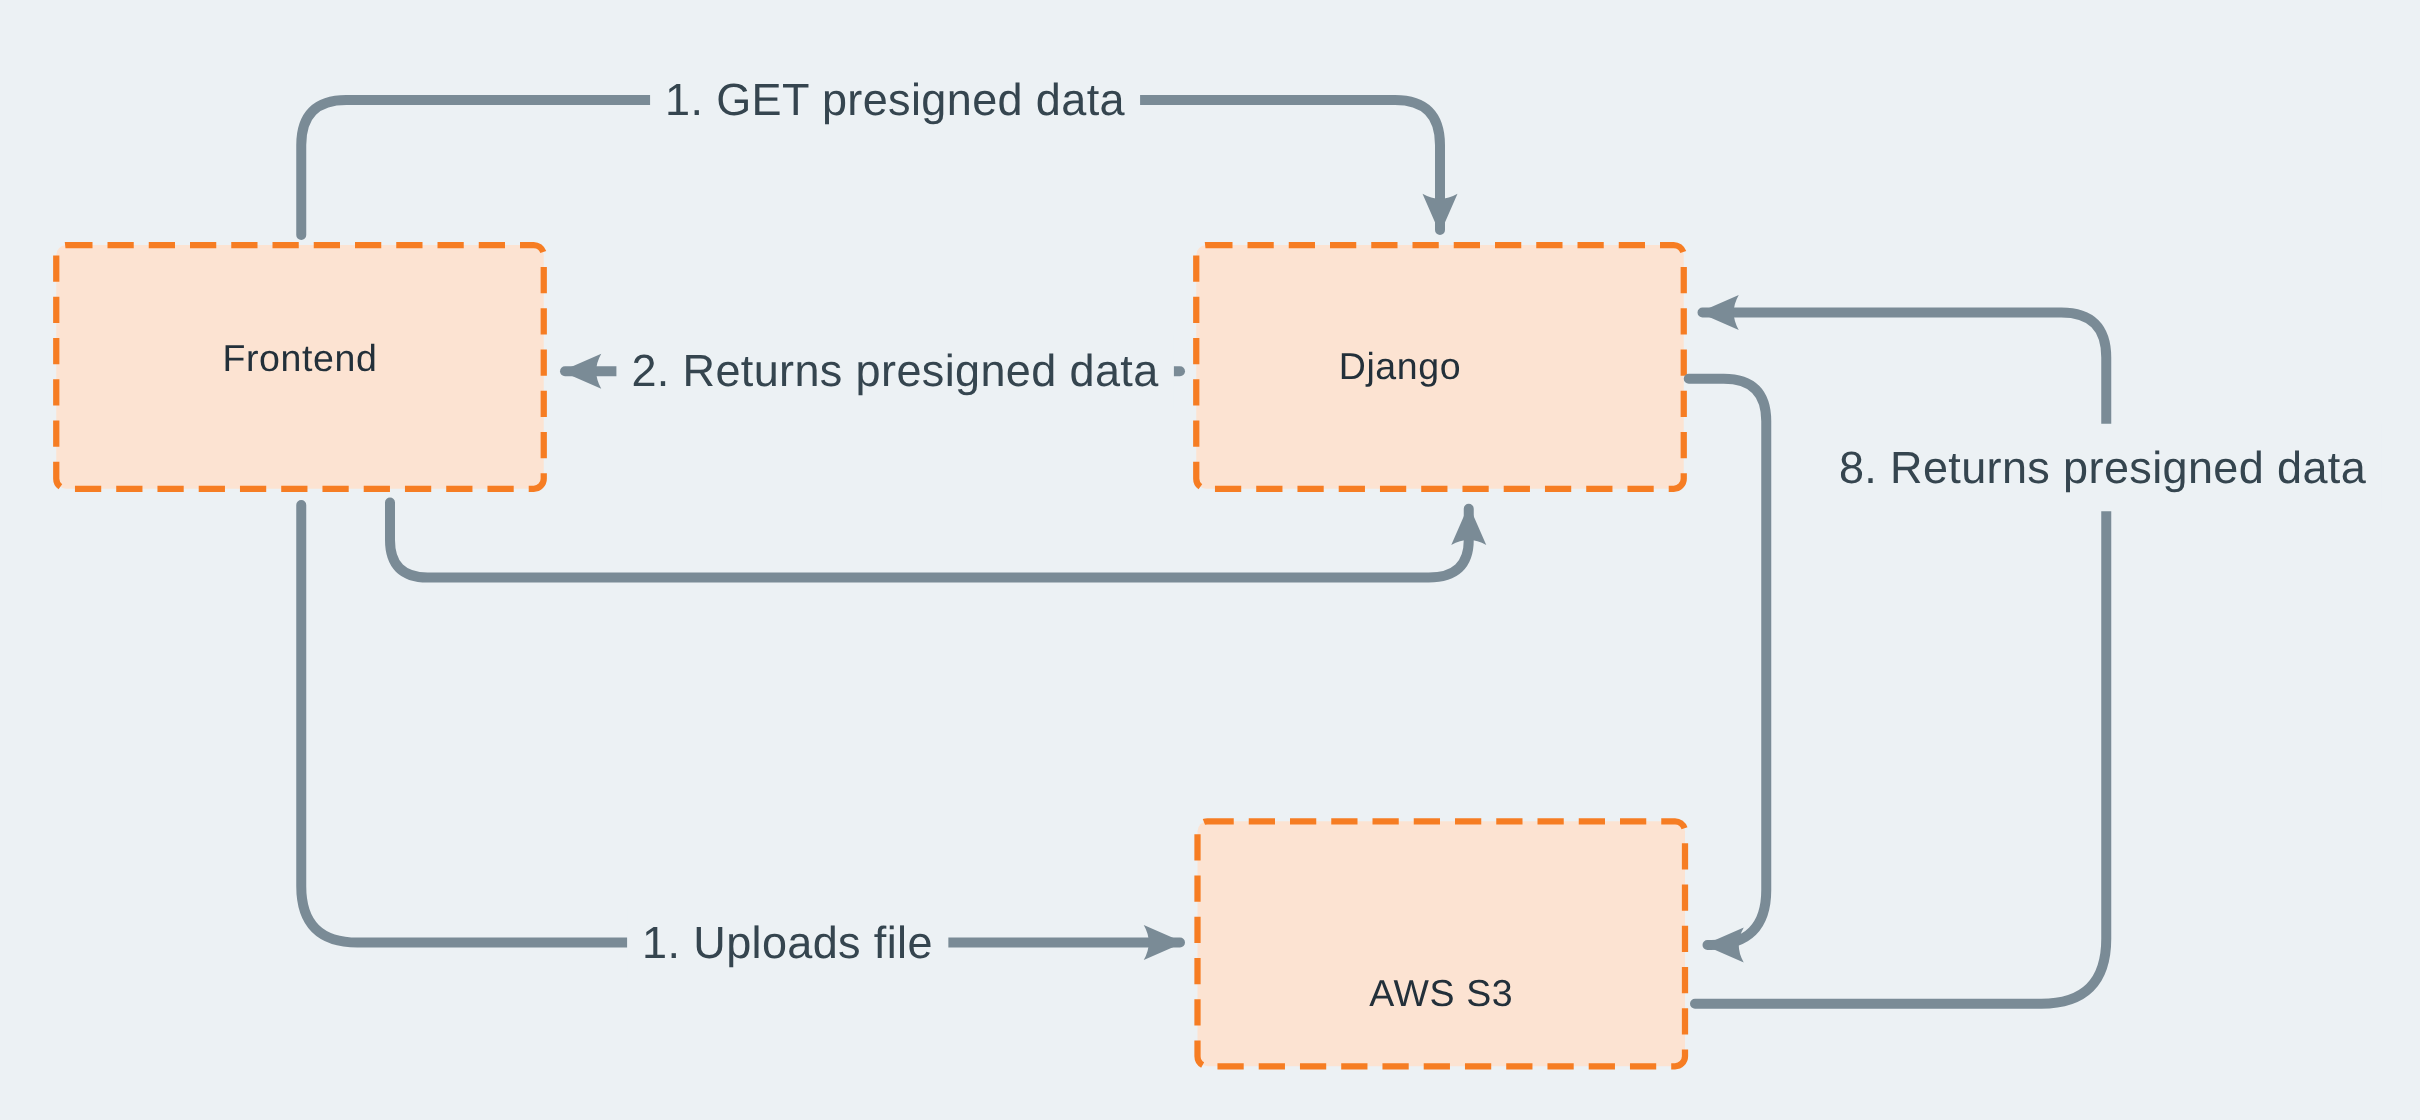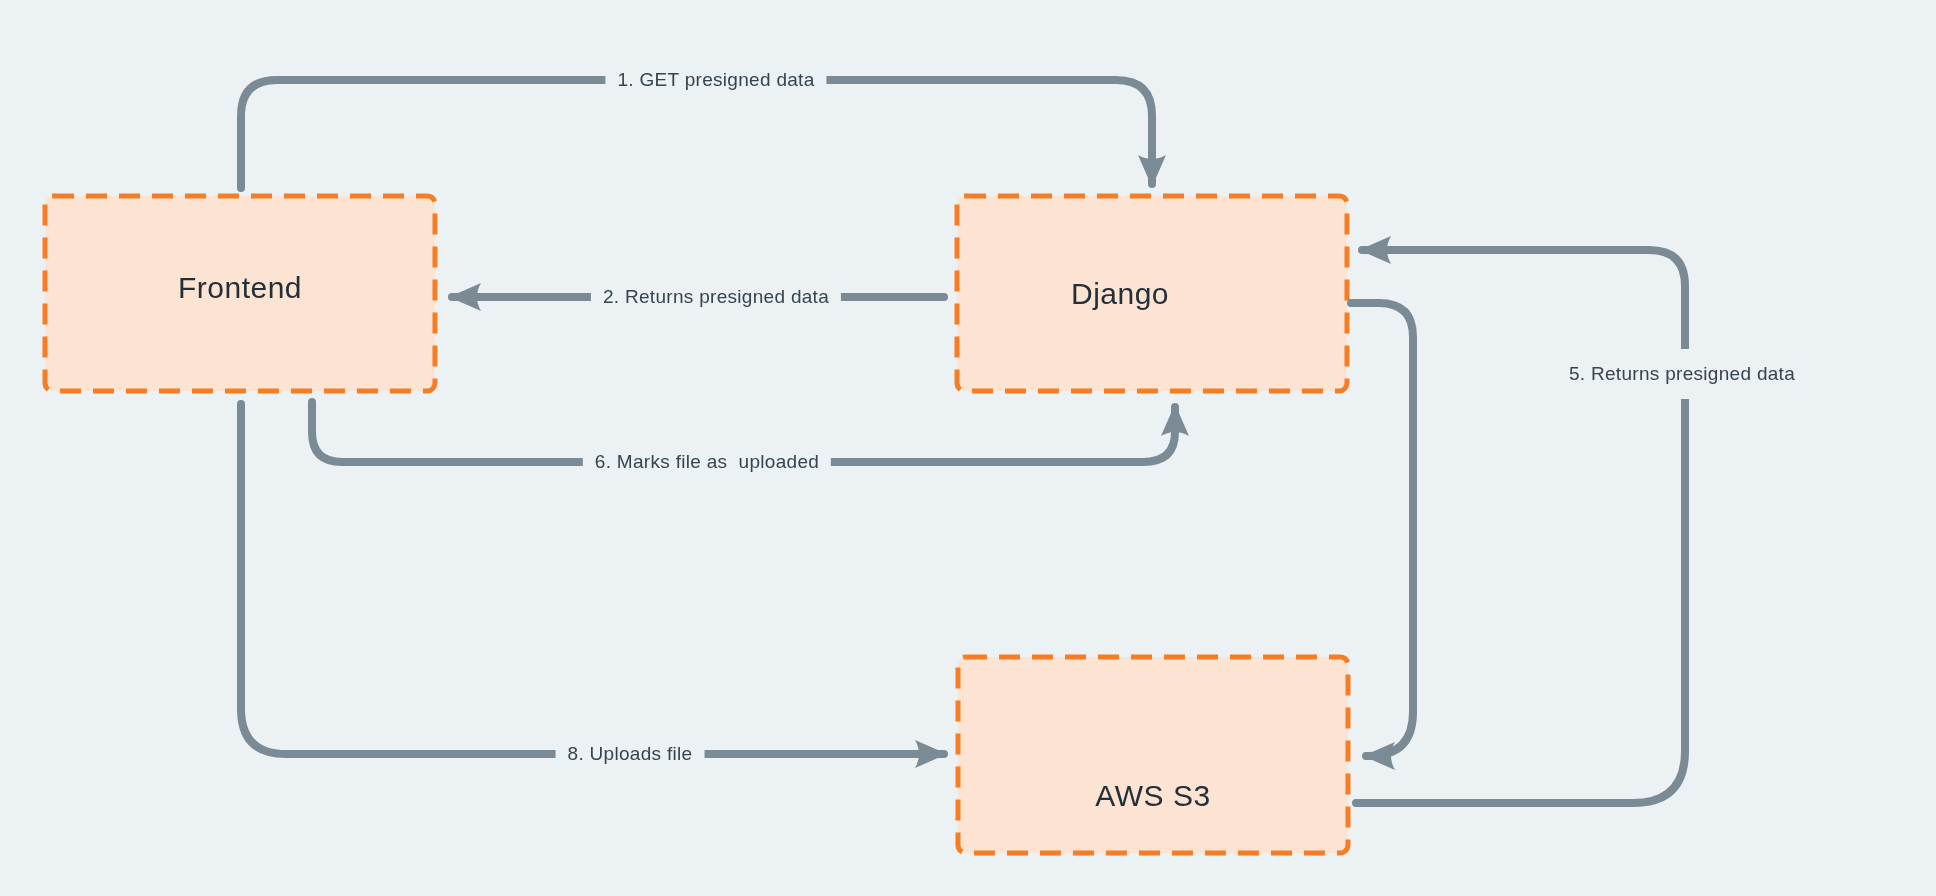--- a/index.html
+++ b/index.html
@@ -42,21 +42,21 @@
     position: absolute;
     transform: translate(-50%, -50%);
     font-size: 30px;
     color: var(--node-text);
     letter-spacing: 0.5px;
     white-space: pre;
   }
   .edge-label {
     position: absolute;
     transform: translate(-50%, -50%);
-    font-size: 19px;
+    font-size: 36px;
     color: var(--edge-text);
     background: var(--bg);
     padding: 8px 12px;
     white-space: pre;
     letter-spacing: 0.3px;
   }
   .edge-label.tall { padding-top: 14px; padding-bottom: 14px; }
 </style>
 </head>
 <body>
@@ -85,18 +85,17 @@
     <path class="edge-path" marker-end="url(#arrow)" d="M 241 404 V 709 Q 241 754 286 754 H 944"></path>
 
     <path class="edge-path" marker-end="url(#arrow)" d="M 312 402 V 432 Q 312 462 342 462 H 1143 Q 1175 462 1175 432 V 407"></path>
   </svg>
 
   <div class="node-label" style="left:240px; top:288px;">Frontend</div>
   <div class="node-label" style="left:1120px; top:294px;">Django</div>
   <div class="node-label" style="left:1153px; top:796px;">AWS S3</div>
 
   <div class="edge-label" style="left:716px; top:80px;">1. GET presigned data</div>
-  <div class="edge-label tall" style="left:1682px; top:374px;">5. Returns presigned data</div>
+  <div class="edge-label tall" style="left:1682px; top:374px;">8. Returns presigned data</div>
   <div class="edge-label" style="left:716px; top:297px;">2. Returns presigned data</div>
-  <div class="edge-label" style="left:630px; top:754px;">8. Uploads file</div>
-  <div class="edge-label" style="left:707px; top:462px;">6. Marks file as  uploaded</div>
+  <div class="edge-label" style="left:630px; top:754px;">1. Uploads file</div>
 
 </div>
 
 </body></html>

